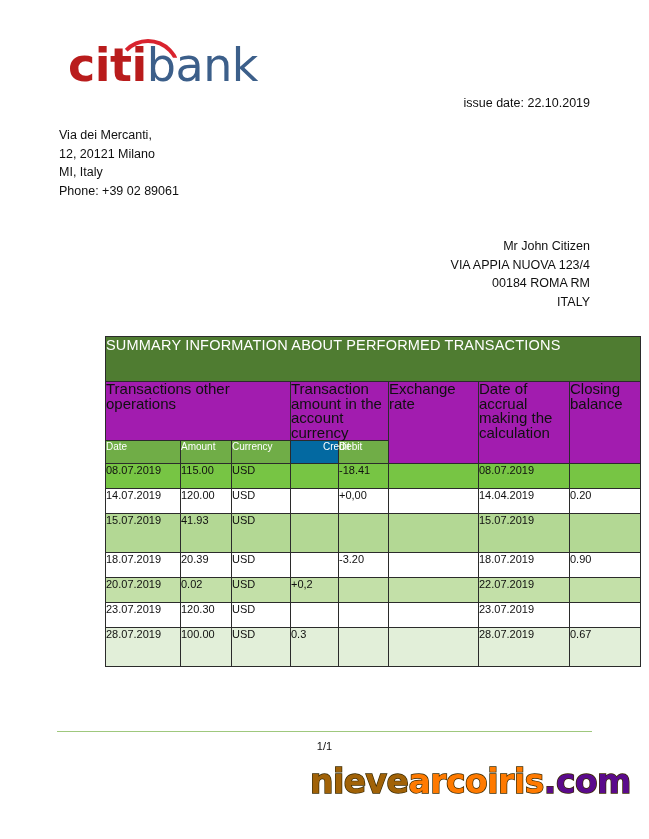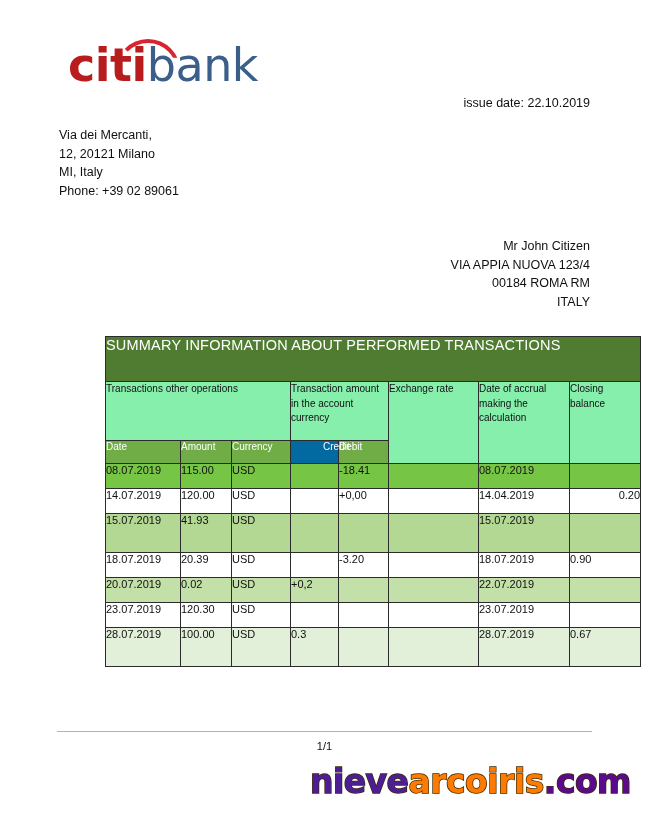--- a/index.html
+++ b/index.html
@@ -100,24 +100,24 @@
     background: #4f7c31;
     color: #ffffff;
     height: 44px;
     font-size: 14.5px;
     letter-spacing: 0.2px;
     text-align: center;
     vertical-align: middle;
     padding-left: 18px;
   }
   .group-head td {
-    background: #86efac;
+    background: #a21caf;
     height: 58px;
     padding: 7px 6px 0 7px;
-    font-size: 10px;
+    font-size: 15px;
     line-height: 14.5px;
   }
   .sub-head td {
     background: #70ad47;
     color: #ffffff;
     height: 22px;
     padding: 4px 6px 0 7px;
     font-size: 10px;
   }
   .group-head td.span-cell,
@@ -161,21 +161,21 @@
     right: 18px;
     top: 762px;
     font-family: "DejaVu Sans", sans-serif;
     font-size: 33px;
     font-weight: bold;
     letter-spacing: -0.5px;
     white-space: nowrap;
     -webkit-text-stroke: 1.4px #3a2a00;
     paint-order: stroke fill;
   }
-  #watermark .w1 { color: #4c1d95; }
+  #watermark .w1 { color: #a16207; }
   #watermark .w2 { color: #ff7a00; }
   #watermark .w3 { color: #5b0a8c; }
 </style>
 </head>
 <body>
 
 <div id="logo">
   <div class="arc" style="border-top-color: rgb(217, 35, 46);"></div>
   <div class="wordmark"><span class="citi">citi</span><span class="bank">bank</span></div>
 </div>
@@ -237,21 +237,21 @@
       <td style="background: rgb(119, 197, 68);"></td>
     </tr>
     <tr class="data-row">
       <td style="background: rgb(255, 255, 255);">14.07.2019</td>
       <td style="background: rgb(255, 255, 255);">120.00</td>
       <td style="background: rgb(255, 255, 255);">USD</td>
       <td style="background: rgb(255, 255, 255);"></td>
       <td style="background: rgb(255, 255, 255);">+0,00</td>
       <td style="background: rgb(255, 255, 255);"></td>
       <td style="background: rgb(255, 255, 255);">14.04.2019</td>
-      <td style="background: rgb(255, 255, 255); text-align: right;">0.20</td>
+      <td style="background: rgb(255, 255, 255);">0.20</td>
     </tr>
     <tr class="data-row tall">
       <td style="background: rgb(179, 216, 148);">15.07.2019</td>
       <td style="background: rgb(179, 216, 148);">41.93</td>
       <td style="background: rgb(179, 216, 148);">USD</td>
       <td style="background: rgb(179, 216, 148);"></td>
       <td style="background: rgb(179, 216, 148);"></td>
       <td style="background: rgb(179, 216, 148);"></td>
       <td style="background: rgb(179, 216, 148);">15.07.2019</td>
       <td style="background: rgb(179, 216, 148);"></td>

